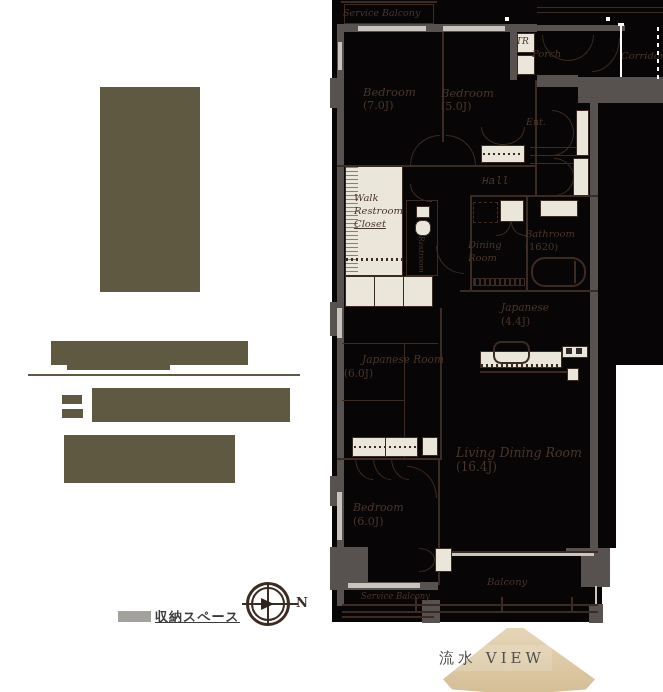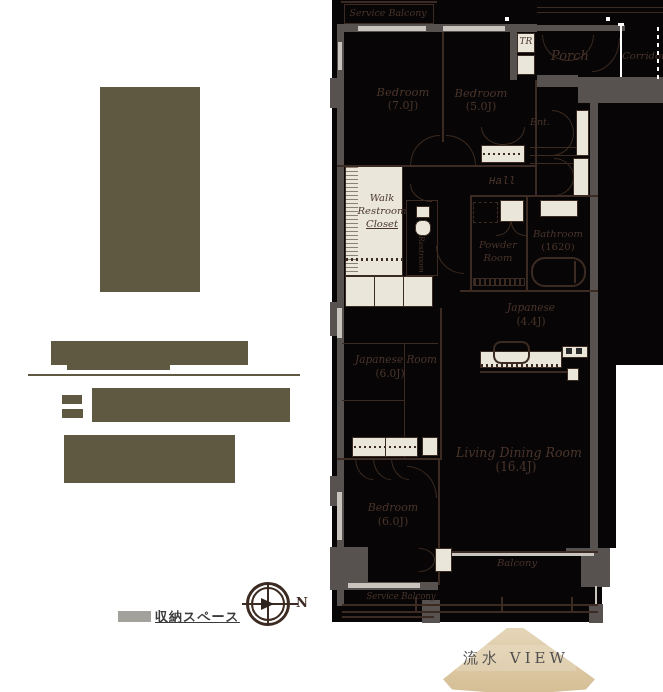--- a/index.html
+++ b/index.html
@@ -5,21 +5,21 @@
   html,body{margin:0;padding:0;background:#fff;}
   .stage{position:relative;width:663px;height:692px;background:#ffffff;overflow:hidden;
          font-family:"DejaVu Serif",serif;}
   .abs{position:absolute;}
   .olive{background:#5F5941;}
   .blk{background:#070505;}
   .wall{background:#575150;}
   .fix{background:#EAE6DA;border:1px solid #3B2B22;box-sizing:border-box;}
   .win{background:#C9C5BE;}
   .ln{background:#3B2B22;}
-  .rlabel{position:absolute;color:#4A352C;font-style:italic;text-align:center;
+  .rlabel{position:absolute;color:#4A352C;font-style:italic;
           line-height:1.05;white-space:nowrap;}
   .rsize{font-style:normal;}
   .vtext{writing-mode:vertical-rl;}
   .arc{position:absolute;box-sizing:border-box;border:1.6px solid #3B2B22;background:transparent;}
   .aTL{border-radius:100% 0 0 0;border-right:none;border-bottom:none;}
   .aTR{border-radius:0 100% 0 0;border-left:none;border-bottom:none;}
   .aBL{border-radius:0 0 0 100%;border-right:none;border-top:none;}
   .aBR{border-radius:0 0 100% 0;border-left:none;border-top:none;}
   .hatchH{background:repeating-linear-gradient(90deg,#3B2B22 0 2px,transparent 2px 5px);}
   .hatchV{background:repeating-linear-gradient(180deg,rgba(59,43,34,.55) 0 1px,transparent 1px 4px);}
@@ -94,21 +94,21 @@
 
     <div class="abs fix" style="left:151px;top:145px;width:44px;height:18px;"></div>
     <div class="abs hatchH" style="left:153px;top:153px;width:40px;height:1.5px;"></div>
     <div class="arc aBL" style="left:151px;top:127px;width:22px;height:18px;"></div>
     <div class="arc aBR" style="left:173px;top:127px;width:22px;height:18px;"></div>
 
     <div class="abs fix" style="left:187px;top:33px;width:18px;height:20px;"></div>
     <div class="abs fix" style="left:187px;top:55px;width:18px;height:20px;"></div>
     <div class="rlabel" style="left:186px;top:37px;width:20px;font-size:9px;">TR</div>
 
-    <div class="rlabel" style="left:210px;top:49px;width:60px;font-size:13px;">Porch</div>
+    <div class="rlabel" style="left:202px;top:49px;width:60px;font-size:10px;">Porch</div>
     <div class="rlabel" style="left:291px;top:51px;width:46px;font-size:10px;">Corridor</div>
     <div class="abs" style="left:290px;top:25px;width:2px;height:52px;background:#fff;"></div>
     <div class="abs" style="left:288px;top:23px;width:6px;height:3px;background:#fff;"></div>
     <div class="abs dashW" style="left:327px;top:27px;width:2px;height:52px;"></div>
     <div class="arc aBL" style="left:212px;top:35px;width:26px;height:26px;"></div>
     <div class="arc aBR" style="left:238px;top:35px;width:26px;height:26px;"></div>
     <div class="arc aBR" style="left:262px;top:38px;width:28px;height:34px;"></div>
 
     <div class="abs ln" style="left:205px;top:80px;width:2px;height:116px;"></div>
     <div class="rlabel" style="left:196px;top:117px;width:28px;font-size:9.5px;">Ent.</div>
@@ -137,21 +137,21 @@
     <div class="abs fix" style="left:85px;top:220px;width:16px;height:16px;border-radius:40%;"></div>
     <div class="rlabel vtext" style="left:87px;top:236px;font-size:7.5px;">Restroom</div>
     <div class="arc aBL" style="left:80px;top:184px;width:22px;height:18px;"></div>
 
     <div class="abs ln" style="left:140px;top:195px;width:128px;height:2px;"></div>
     <div class="abs ln" style="left:140px;top:196px;width:2px;height:94px;"></div>
     <div class="abs" style="left:143px;top:202px;width:25px;height:21px;border:1.5px dashed #3B2B22;box-sizing:border-box;"></div>
     <div class="abs fix" style="left:170px;top:200px;width:24px;height:22px;"></div>
     <div class="arc aBR" style="left:166px;top:222px;width:15px;height:14px;"></div>
     <div class="arc aBL" style="left:181px;top:222px;width:15px;height:14px;"></div>
-    <div class="rlabel" style="left:138px;top:240px;width:60px;font-size:10px;">Powder</div>
+    <div class="rlabel" style="left:138px;top:240px;width:60px;font-size:10px;">Dining</div>
     <div class="rlabel" style="left:138px;top:253px;width:60px;font-size:10px;">Room</div>
     <div class="abs fix hatchH" style="left:143px;top:278px;width:52px;height:8px;"></div>
 
     <div class="abs ln" style="left:196px;top:196px;width:2px;height:96px;"></div>
     <div class="abs ln" style="left:130px;top:290px;width:138px;height:2px;"></div>
     <div class="abs fix" style="left:210px;top:200px;width:38px;height:17px;"></div>
     <div class="rlabel" style="left:195px;top:229px;width:66px;font-size:10px;">Bathroom</div>
     <div class="rlabel rsize" style="left:195px;top:242px;width:66px;font-size:10px;">(1620)</div>
     <div class="tub" style="left:201px;top:257px;width:55px;height:30px;"></div>
     <div class="abs ln" style="left:244px;top:261px;width:1.5px;height:22px;"></div>
@@ -167,21 +167,21 @@
     <div class="abs" style="left:246px;top:348px;width:6px;height:6px;background:#2B2B2B;"></div>
     <div class="abs fix" style="left:237px;top:368px;width:12px;height:13px;"></div>
 
     <div class="abs fix" style="left:15px;top:276px;width:88px;height:31px;"></div>
     <div class="abs ln" style="left:44px;top:277px;width:1px;height:29px;"></div>
     <div class="abs ln" style="left:73px;top:277px;width:1px;height:29px;"></div>
     <div class="abs ln" style="left:110px;top:308px;width:2px;height:150px;"></div>
     <div class="abs ln" style="left:12px;top:343px;width:96px;height:1px;"></div>
     <div class="abs ln" style="left:74px;top:343px;width:1px;height:115px;"></div>
     <div class="abs ln" style="left:12px;top:400px;width:62px;height:1px;"></div>
-    <div class="rlabel" style="left:20px;top:354px;width:92px;font-size:10.5px;">Japanese Room</div>
+    <div class="rlabel" style="left:32px;top:354px;width:92px;font-size:10.5px;">Japanese Room</div>
     <div class="rlabel rsize" style="left:14px;top:368px;width:92px;font-size:10.5px;">(6.0J)</div>
 
     <div class="rlabel" style="left:126px;top:446px;width:120px;font-size:12.5px;">Living Dining Room</div>
     <div class="rlabel rsize" style="left:126px;top:461px;width:120px;font-size:12px;">(16.4J)</div>
 
     <div class="abs ln" style="left:7px;top:458px;width:105px;height:2px;"></div>
     <div class="abs fix" style="left:22px;top:437px;width:66px;height:20px;"></div>
     <div class="abs hatchH" style="left:24px;top:446px;width:62px;height:1.5px;"></div>
     <div class="abs ln" style="left:55px;top:438px;width:1px;height:18px;"></div>
     <div class="abs fix" style="left:92px;top:437px;width:16px;height:19px;"></div>
@@ -198,21 +198,21 @@
     <div class="rlabel" style="left:33px;top:86px;width:80px;font-size:11.5px;">Bedroom</div>
     <div class="rlabel rsize" style="left:33px;top:100px;width:80px;font-size:11px;">(7.0J)</div>
     <div class="rlabel" style="left:111px;top:87px;width:80px;font-size:11.5px;">Bedroom</div>
     <div class="rlabel rsize" style="left:111px;top:101px;width:80px;font-size:11px;">(5.0J)</div>
 
     <div class="abs ln" style="left:108px;top:551px;width:160px;height:1.5px;"></div>
     <div class="abs win" style="left:112px;top:553px;width:152px;height:3px;"></div>
     <div class="abs fix" style="left:105px;top:548px;width:17px;height:24px;"></div>
     <div class="arc aTR" style="left:89px;top:548px;width:16px;height:12px;"></div>
     <div class="arc aBR" style="left:89px;top:560px;width:16px;height:12px;"></div>
-    <div class="rlabel" style="left:157px;top:558px;width:60px;font-size:10px;">Balcony</div>
+    <div class="rlabel" style="left:157px;top:577px;width:60px;font-size:10px;">Balcony</div>
     <div class="abs ln" style="left:12px;top:604px;width:256px;height:1.5px;"></div>
     <div class="abs ln" style="left:12px;top:611px;width:256px;height:1.5px;"></div>
     <div class="abs ln" style="left:85px;top:597px;width:2px;height:15px;"></div>
     <div class="abs ln" style="left:171px;top:597px;width:2px;height:15px;"></div>
     <div class="abs ln" style="left:241px;top:597px;width:2px;height:15px;"></div>
     <div class="abs ln" style="left:12px;top:616px;width:92px;height:1.5px;"></div>
     <div class="rlabel" style="left:31px;top:592px;width:80px;font-size:8.5px;">Service Balcony</div>
   </div>
 
   <div class="abs" style="left:118px;top:611px;width:33px;height:11px;background:#A3A19C;"></div>
@@ -221,15 +221,15 @@
   <div class="abs" style="left:246px;top:582px;width:62px;height:48px;">
     <div class="compass-part" style="left:0;top:0;width:44px;height:44px;border:3px solid #3B2B22;border-radius:50%;"></div>
     <div class="compass-part" style="left:5px;top:5px;width:34px;height:34px;border:2px solid #3B2B22;border-radius:50%;"></div>
     <div class="compass-part" style="left:-4px;top:21px;width:56px;height:2px;background:#3B2B22;"></div>
     <div class="compass-part" style="left:21px;top:0;width:2px;height:44px;background:#3B2B22;"></div>
     <div class="compass-part" style="left:15px;top:16px;width:0;height:0;border-left:13px solid #2E2520;border-top:6px solid transparent;border-bottom:6px solid transparent;"></div>
     <div class="compass-part" style="left:50px;top:13px;font-size:13px;color:#3B2B22;font-weight:bold;">N</div>
   </div>
 
   <div class="fan-shape" style="left:443px;top:628px;width:152px;height:64px;"></div>
-  <div class="view-label" style="left:456px;top:645px;width:120px;height:26px;">流水 VIEW</div>
+  <div class="view-label" style="left:432px;top:645px;width:120px;height:26px;">流水 VIEW</div>
 
 </div>
 
 </body></html>

